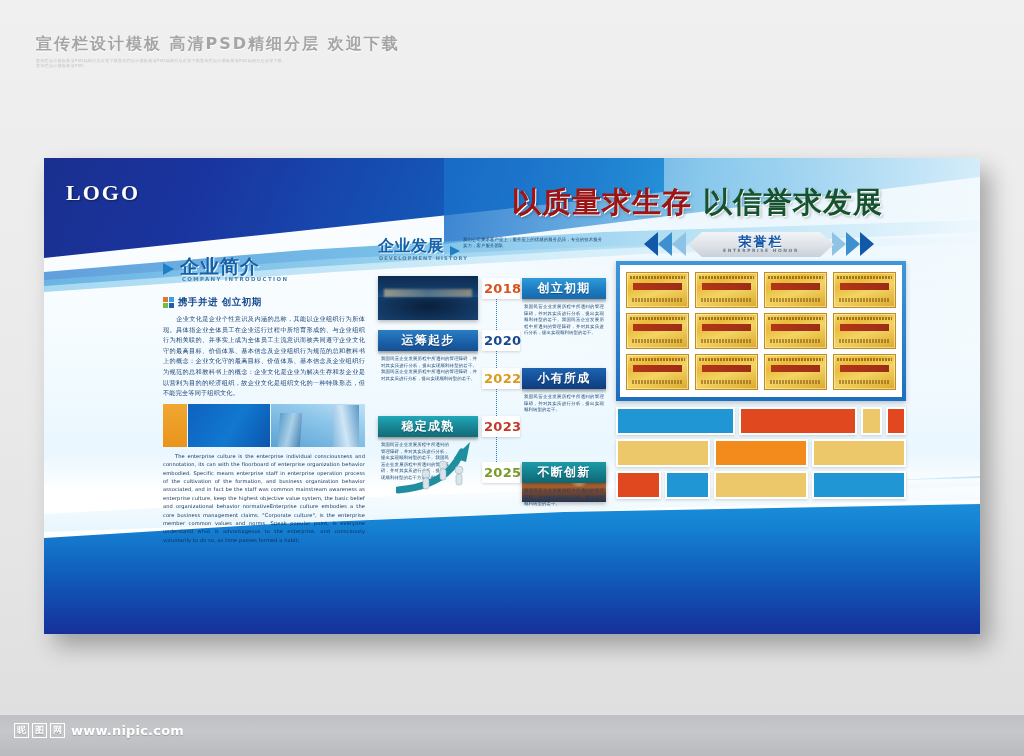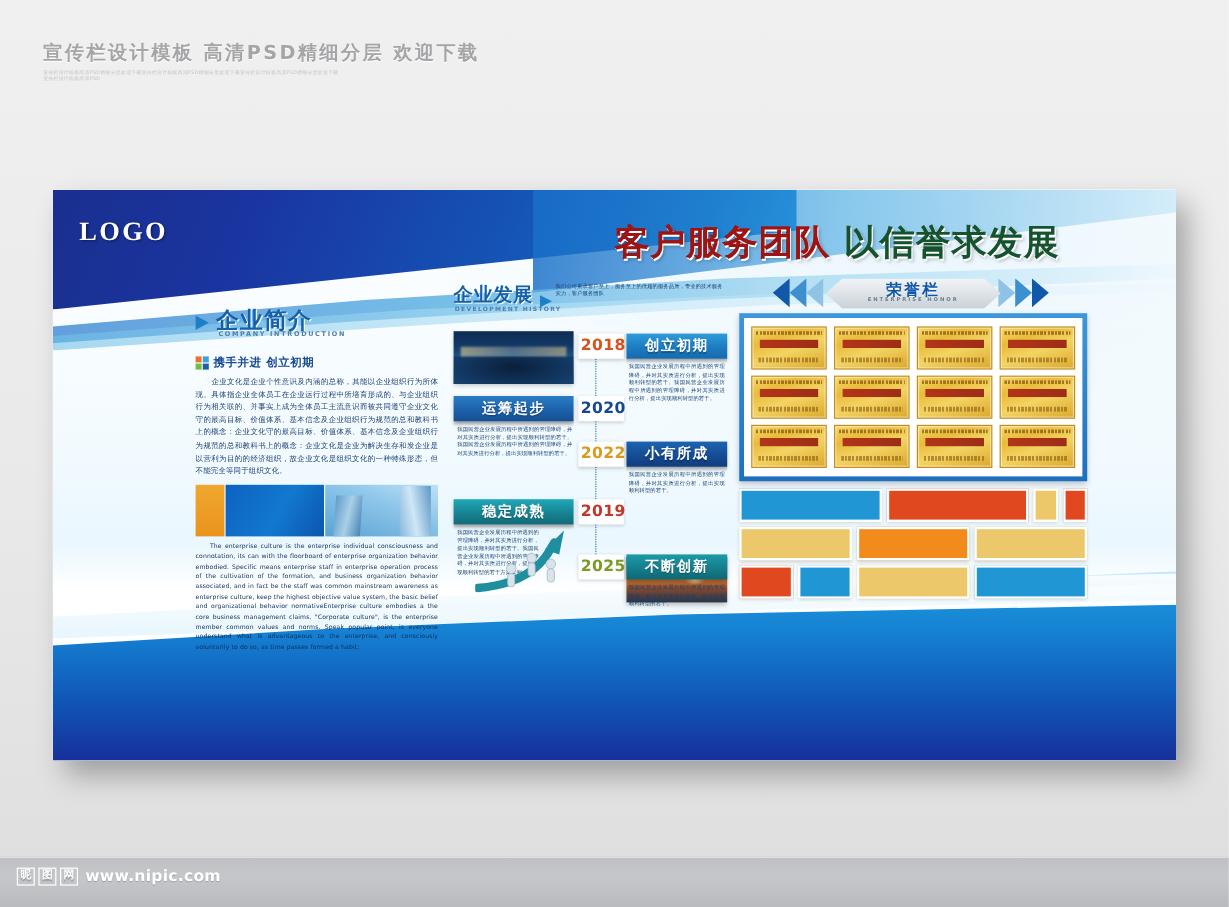--- a/index.html
+++ b/index.html
@@ -352,21 +352,21 @@
 
   <div class="sea-wisp"></div>
   <div class="sea-light1"></div>
   <div class="sea-light2"></div>
   <div class="sea"></div>
 </div>
 
 <div class="logo">LOGO</div>
 
 <div class="slogan">
-  <span class="red">客户服务团队</span>
+  <span class="red">以质量求生存</span>
   <span class="blu">以信誉求发展</span>
 </div>
 
 <div class="col-left">
   <div class="sec-head">
     <div class="sec-arrow"></div>
     <div class="sec-cn">企业简介</div>
     <div class="sec-en">COMPANY INTRODUCTION</div>
   </div>
   <div class="sub-row">
@@ -411,21 +411,21 @@
     <div class="yr c2" style="left:106px; top:61px;">2020</div>
     <div class="tltxt" style="left:3px; top:84px; width:96px;">我国民营企业发展历程中所遇到的管理障碍，并对其实质进行分析，提出实现顺利转型的若干。我国民营企业发展历程中所遇到的管理障碍，并对其实质进行分析，提出实现顺利转型的若干。</div>
 
     <div class="yr-box" style="left:104px; top:96px;"></div>
     <div class="yr c3" style="left:106px; top:99px;">2022</div>
     <div class="lbl b3" style="left:144px; top:96px; width:84px;">小有所成</div>
     <div class="tltxt" style="left:146px; top:122px; width:80px;">我国民营企业发展历程中所遇到的管理障碍，并对其实质进行分析，提出实现顺利转型的若干。</div>
 
     <div class="lbl b4" style="left:0; top:144px; width:100px;">稳定成熟</div>
     <div class="yr-box" style="left:104px; top:144px;"></div>
-    <div class="yr c4" style="left:106px; top:147px;">2019</div>
+    <div class="yr c4" style="left:106px; top:147px;">2023</div>
     <div class="tltxt" style="left:3px; top:170px; width:68px;">我国民营企业发展历程中所遇到的管理障碍，并对其实质进行分析，提出实现顺利转型的若干。我国民营企业发展历程中所遇到的管理障碍，并对其实质进行分析，提出实现顺利转型的若干方案案例。</div>
     <div class="tlimg sunset" style="left:144px; top:148px; width:84px; height:38px;"></div>
 
     <div class="yr-box" style="left:104px; top:190px;"></div>
     <div class="yr c5" style="left:106px; top:193px;">2025</div>
     <div class="lbl b5" style="left:144px; top:190px; width:84px;">不断创新</div>
     <div class="tltxt" style="left:146px; top:216px; width:80px;">我国民营企业发展历程中所遇到的管理障碍，并对其实质进行分析，提出实现顺利转型的若干。</div>
 
     <svg class="arrow-fig" viewBox="0 0 88 56">
       <path d="M2 52 C26 50 48 42 60 24 L66 14" stroke="#1f8fa0" stroke-width="7" fill="none" stroke-linecap="round"></path>

